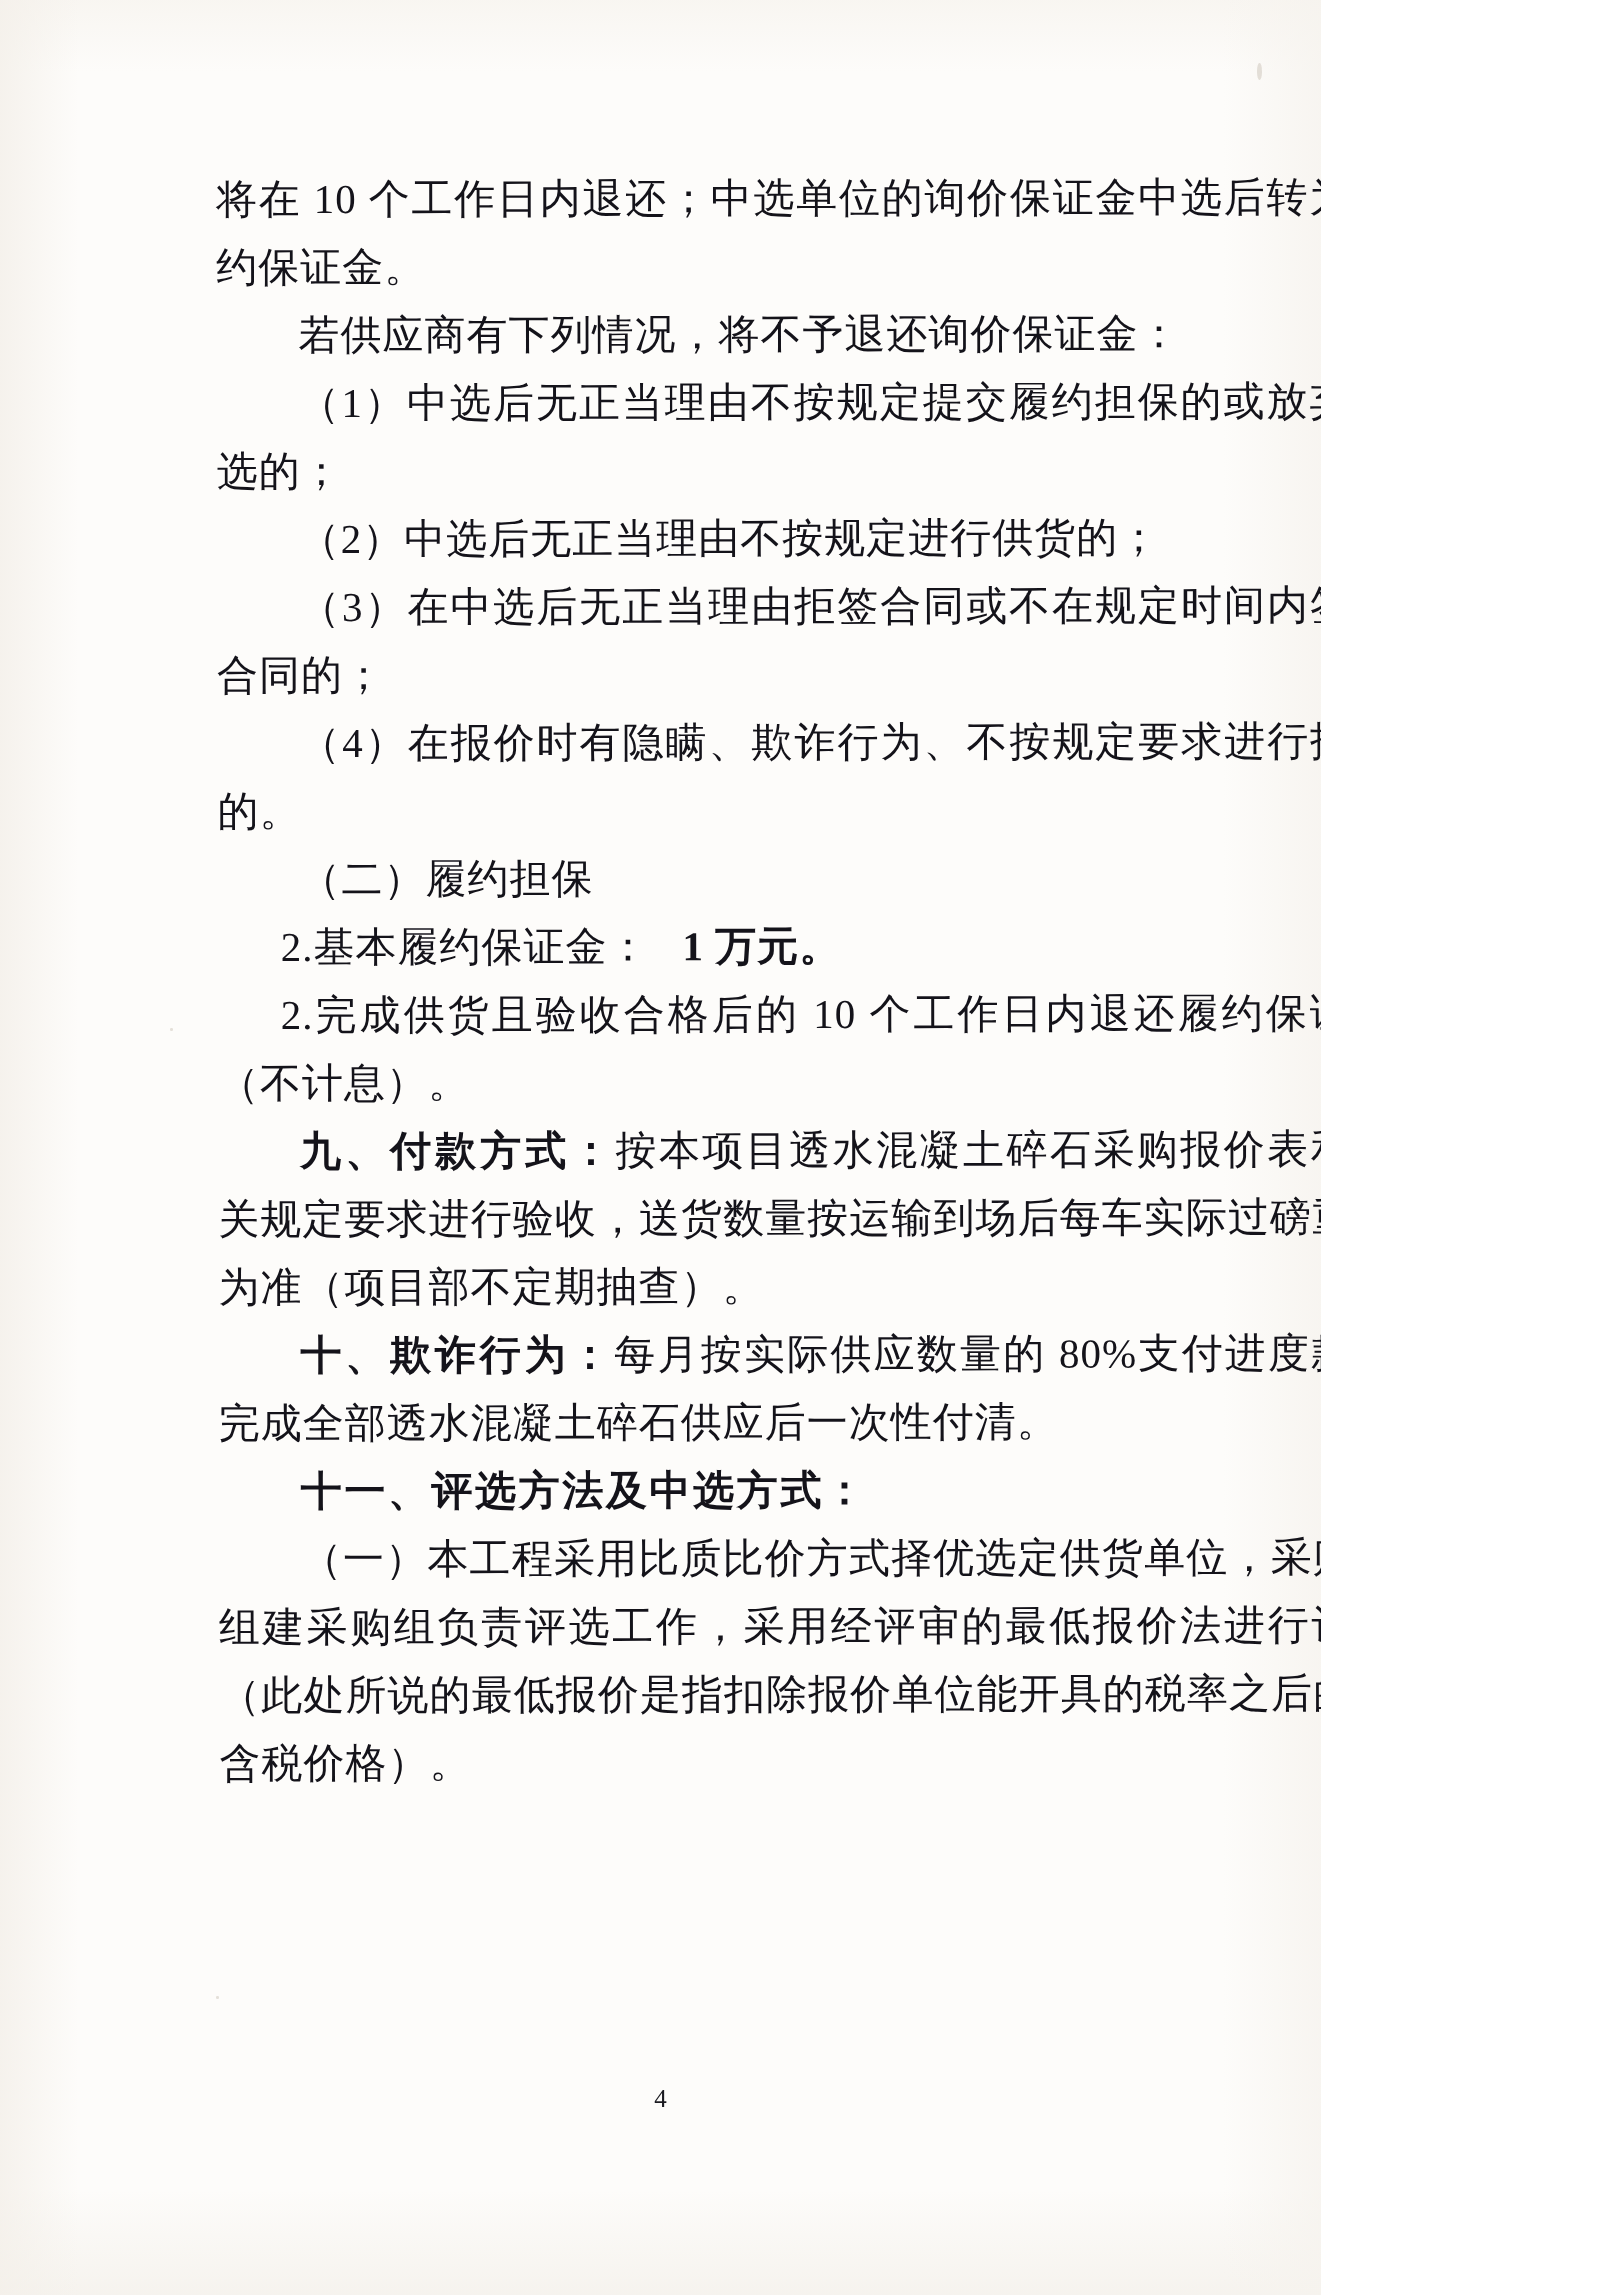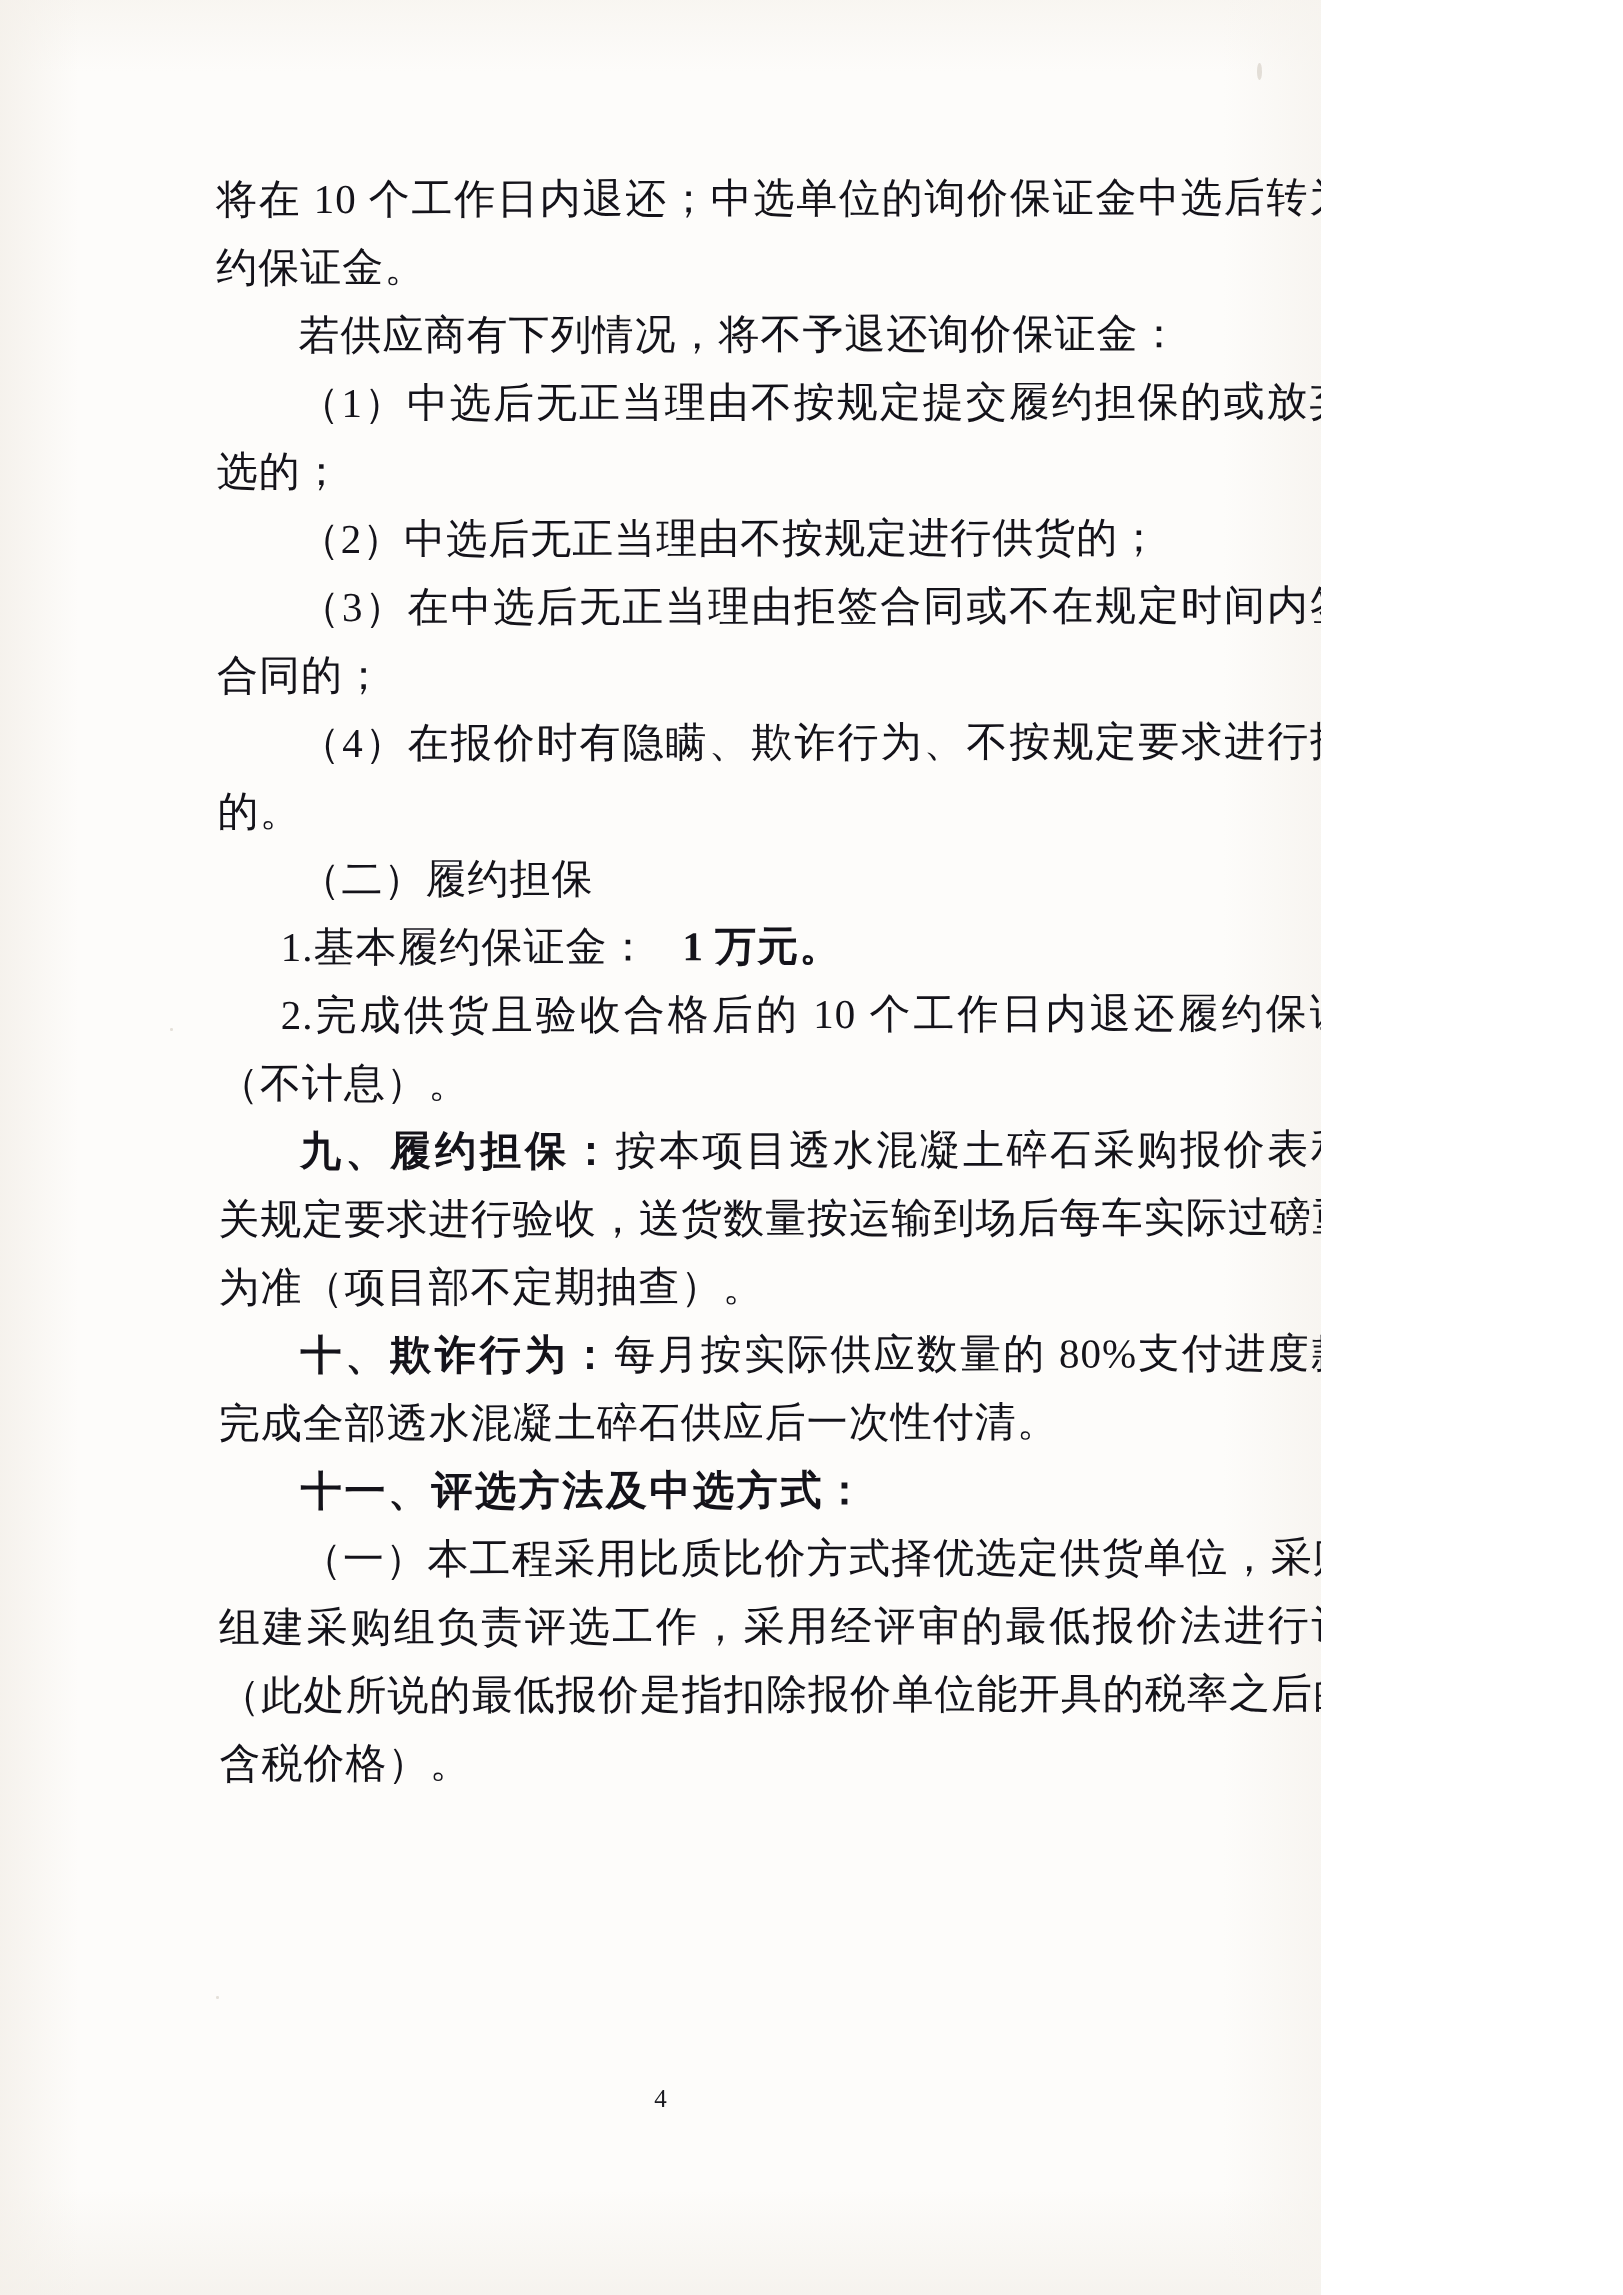--- a/index.html
+++ b/index.html
@@ -98,25 +98,25 @@
     <p class="ind1">（1）中选后无正当理由不按规定提交履约担保的或放弃中选的；</p>
 
     <p class="ind1">（2）中选后无正当理由不按规定进行供货的；</p>
 
     <p class="ind1">（3）在中选后无正当理由拒签合同或不在规定时间内签订合同的；</p>
 
     <p class="ind1">（4）在报价时有隐瞒、欺诈行为、不按规定要求进行报价的。</p>
 
     <p class="ind1">（二）履约担保</p>
 
-    <p class="ind-half"><span>1.基本履约保证金：</span><span class="bold">1 万元。</span></p>
+    <p class="ind-half"><span>2.基本履约保证金：</span><span class="bold">1 万元。</span></p>
 
     <p class="ind-half">2.完成供货且验收合格后的 10 个工作日内退还履约保证金（不计息）。</p>
 
-    <p class="ind1"><span class="heading">九、履约担保：</span><span>按本项目透水混凝土碎石采购报价表和相关规定要求进行验收，送货数量按运输到场后每车实际过磅重量为准（项目部不定期抽查）。</span></p>
+    <p class="ind1"><span class="heading">九、付款方式：</span><span>按本项目透水混凝土碎石采购报价表和相关规定要求进行验收，送货数量按运输到场后每车实际过磅重量为准（项目部不定期抽查）。</span></p>
 
     <p class="ind1"><span class="heading">十、欺诈行为：</span><span>每月按实际供应数量的 80%支付进度款，完成全部透水混凝土碎石供应后一次性付清。</span></p>
 
     <p class="ind1 heading">十一、评选方法及中选方式：</p>
 
     <p class="ind1">（一）本工程采用比质比价方式择优选定供货单位，采购方组建采购组负责评选工作，采用经评审的最低报价法进行评选（此处所说的最低报价是指扣除报价单位能开具的税率之后的不含税价格）。</p>
 
   </div>
 
   <div class="page-number">4</div>

